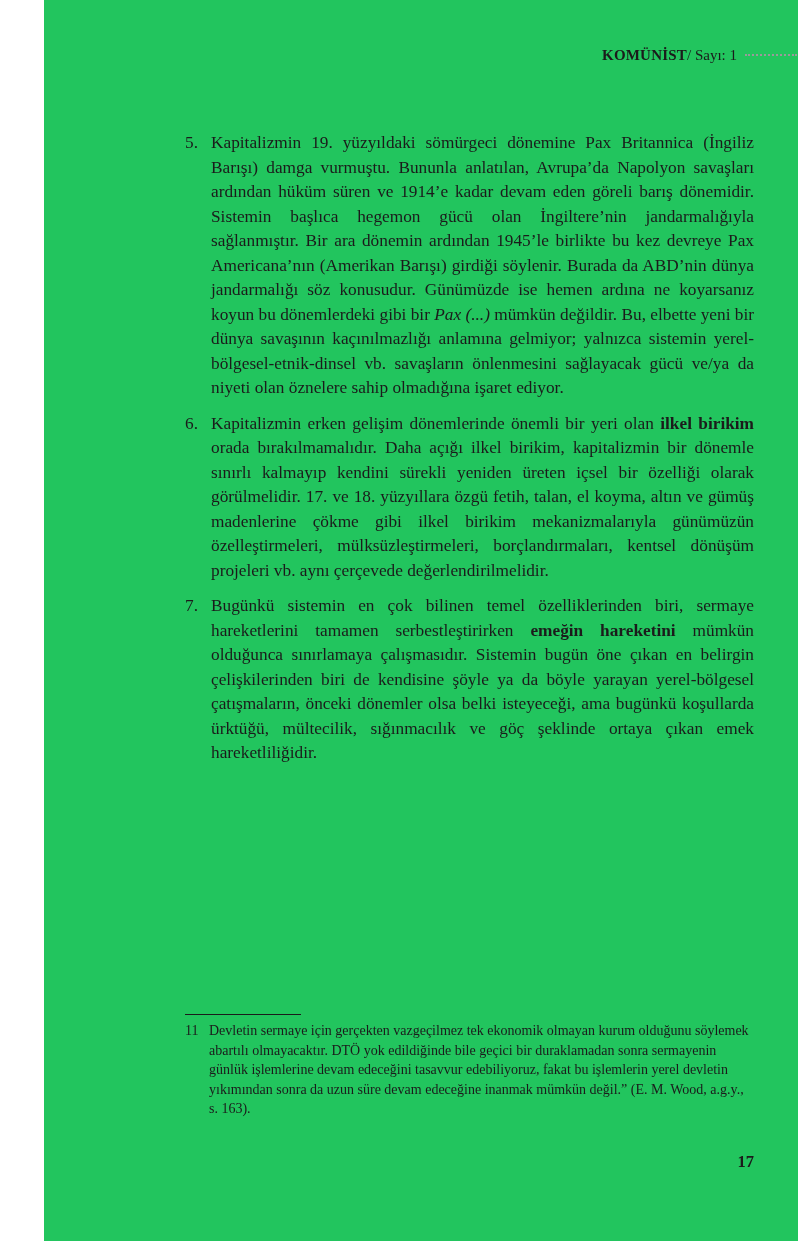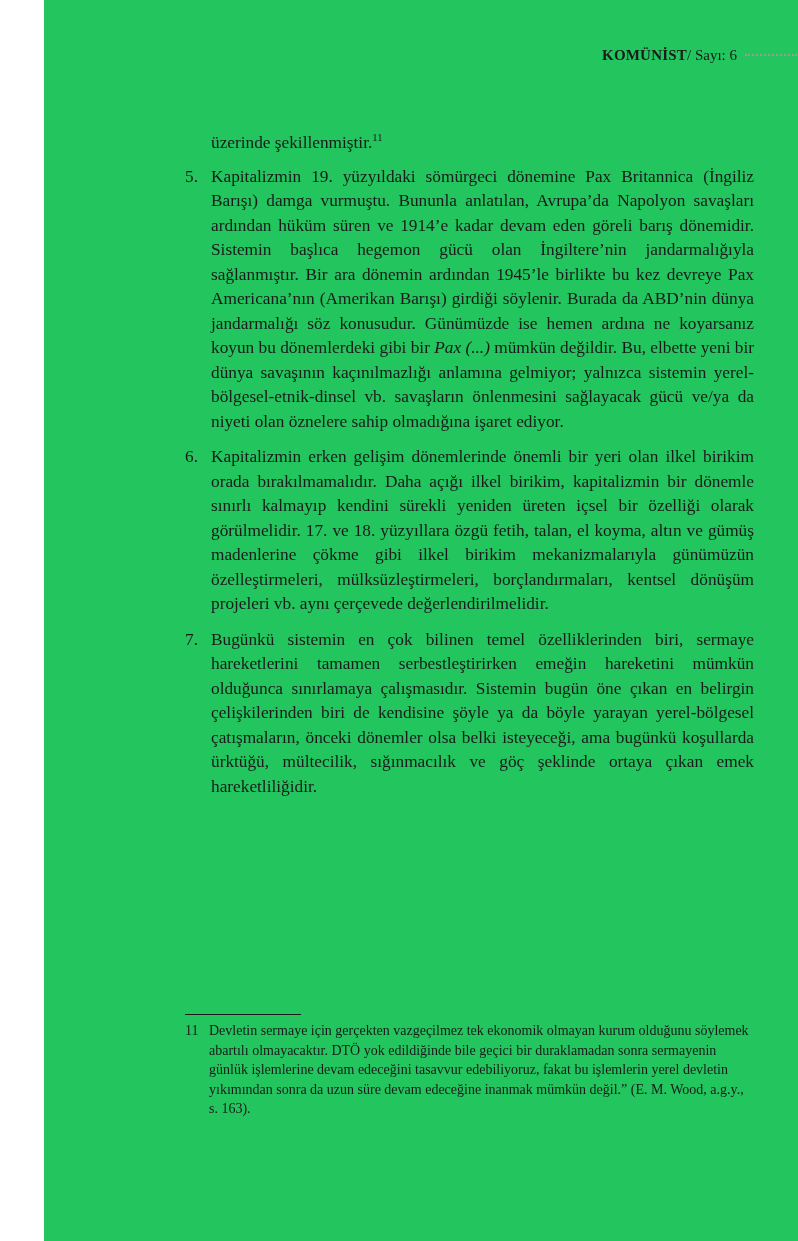--- a/index.html
+++ b/index.html
@@ -70,21 +70,21 @@
     padding-left: 26px;
     margin: 0 0 11px 0;
   }
   .item:last-child { margin-bottom: 0; }
   .item-number {
     position: absolute;
     left: 0;
     top: 0;
   }
   .seg-i  { }
-  .seg-b  { font-weight: normal; }
+  .seg-b  { font-weight: bold; }
   .seg-bi { font-weight: normal; font-style: italic; }
   sup {
     font-size: 0.62em;
     line-height: 0;
     vertical-align: super;
   }
 
   
   .footnote-block {
     position: absolute;
@@ -122,27 +122,26 @@
     font-weight: bold;
   }
 </style>
 </head>
 <body>
 
 <div class="page">
 
   <header class="page-header">
     <span class="journal-title">KOMÜNİST</span>
-    <span class="issue-label"> / Sayı: 6</span>
+    <span class="issue-label"> / Sayı: 1</span>
     <span class="dotted-leader"></span>
     <span class="square-marker"></span>
   </header>
 
   <main class="content">
-    <p class="intro-line"><span>üzerinde şekillenmiştir.</span><sup>11</sup></p>
 
     <div class="item-list">
       <div class="item">
         <span class="item-number">5.</span>
         <span class="item-text"><span>Kapitalizmin 19. yüzyıldaki sömürgeci dönemine </span><span class="seg-i">Pax Britannica</span><span> (İngiliz Barışı) damga vurmuştu. Bununla anlatılan, Avrupa’da Napolyon savaşları ardından hüküm süren ve 1914’e kadar devam eden göreli barış dönemidir. Sistemin başlıca hegemon gücü olan İngiltere’nin jandarmalığıyla sağlanmıştır. Bir ara dönemin ardından 1945’le birlikte bu kez devreye </span><span class="seg-i">Pax Americana’</span><span>nın (Amerikan Barışı) girdiği söylenir. Burada da ABD’nin dünya jandarmalığı söz konusudur. Günümüzde ise hemen ardına ne koyarsanız koyun bu dönemlerdeki gibi bir </span><span class="seg-bi">Pax (...)</span><span> mümkün değildir. Bu, elbette yeni bir dünya savaşının kaçınılmazlığı anlamına gelmiyor; yalnızca sistemin yerel-bölgesel-etnik-dinsel vb. savaşların önlenmesini sağlayacak gücü ve/ya da niyeti olan öznelere sahip olmadığına işaret ediyor.</span></span>
       </div>
       <div class="item">
         <span class="item-number">6.</span>
         <span class="item-text"><span>Kapitalizmin erken gelişim dönemlerinde önemli bir yeri olan </span><span class="seg-b">ilkel birikim</span><span> orada bırakılmamalıdır. Daha açığı ilkel birikim, kapitalizmin bir dönemle sınırlı kalmayıp kendini sürekli yeniden üreten içsel bir özelliği olarak görülmelidir. 17. ve 18. yüzyıllara özgü fetih, talan, el koyma, altın ve gümüş madenlerine çökme gibi ilkel birikim mekanizmalarıyla günümüzün özelleştirmeleri, mülksüzleştirmeleri, borçlandırmaları, kentsel dönüşüm projeleri vb. aynı çerçevede değerlendirilmelidir.</span></span>
       </div>
@@ -154,14 +153,15 @@
   </main>
 
   <footer class="footnote-block">
     <div class="footnote-rule"></div>
     <div class="footnote">
       <span class="footnote-number">11</span>
       <span class="footnote-text"><span>Devletin sermaye için gerçekten vazgeçilmez </span><span class="seg-i">tek</span><span> ekonomik olmayan kurum olduğunu söylemek abartılı olmayacaktır. DTÖ yok edildiğinde bile geçici bir duraklamadan sonra sermayenin günlük işlemlerine devam edeceğini tasavvur edebiliyoruz, fakat bu işlemlerin yerel devletin yıkımından sonra da uzun süre devam edeceğine inanmak mümkün değil.” (E. M. Wood, </span><span class="seg-i">a.g.y.</span><span>, s. 163).</span></span>
     </div>
   </footer>
 
+  <div class="page-number">17</div>
 
 </div>
 
 </body></html>

